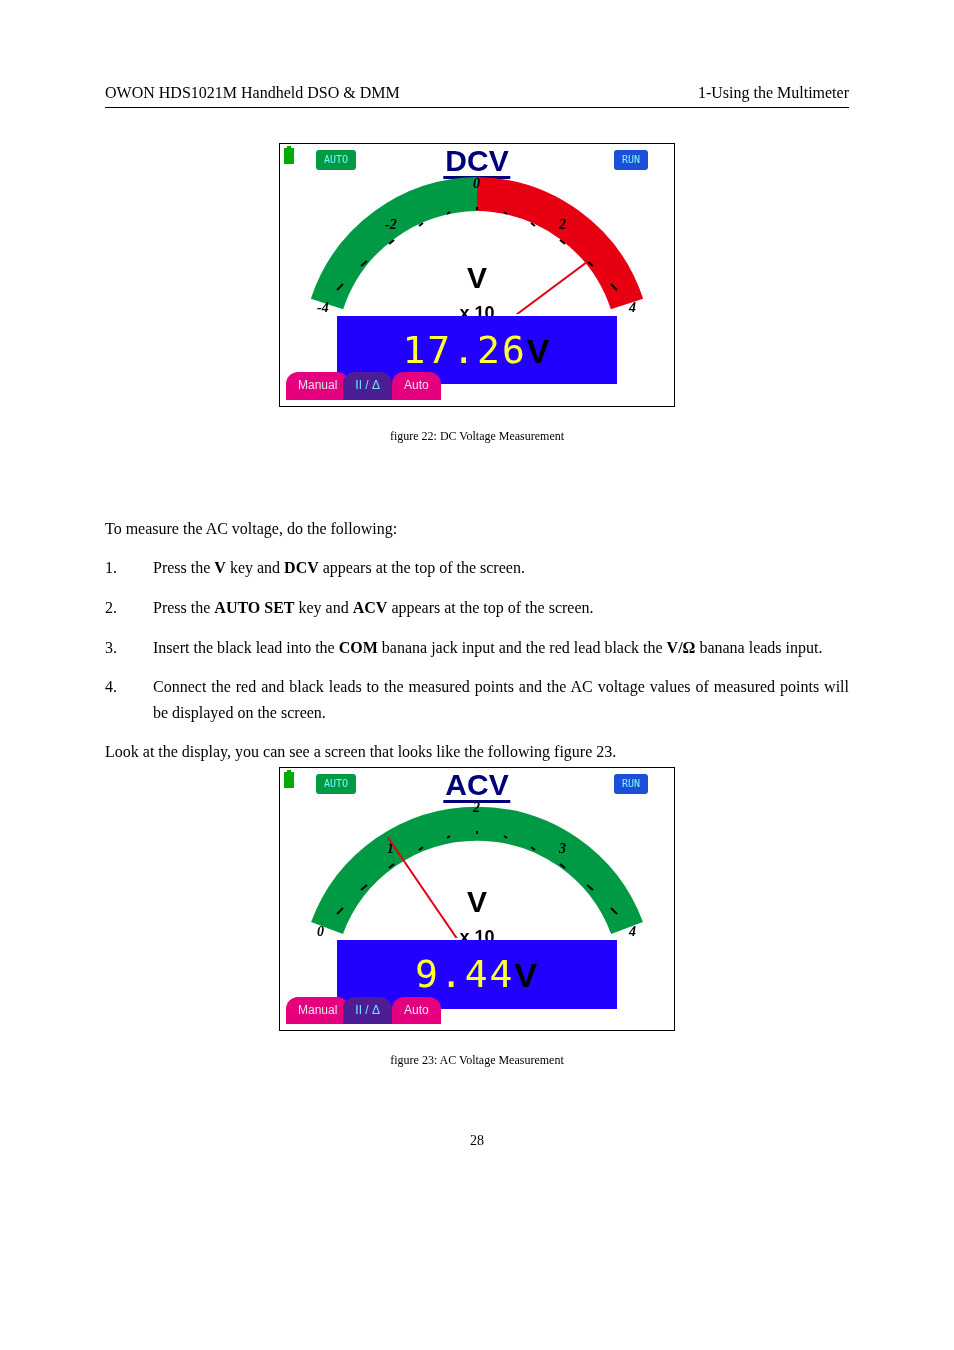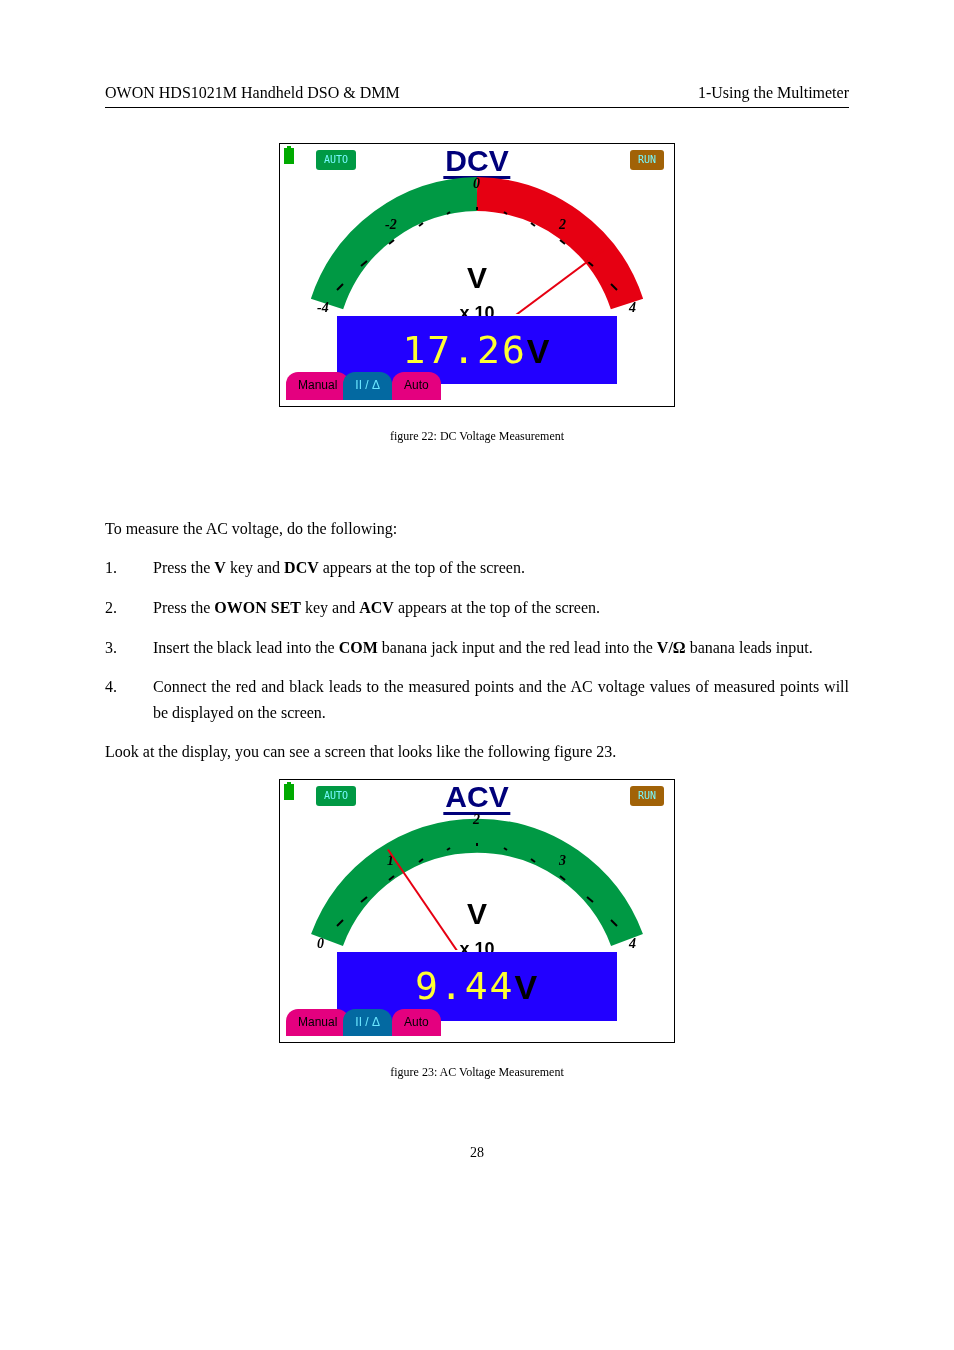--- a/index.html
+++ b/index.html
@@ -29,21 +29,21 @@
   .figure-wrap {
     text-align: center;
     margin: 0 auto;
   }
   .caption {
     text-align: center;
     margin: 20px 0 70px 0;
     font-size: 12px;
   }
   .body-text {
-    margin: 14px 0;
+    margin: 2px 0;
     text-align: left;
   }
   ol.steps {
     list-style: none;
     padding: 0;
     margin: 0;
   }
   ol.steps li {
     display: flex;
     margin: 14px 0;
@@ -86,22 +86,22 @@
     font-size: 10px;
     padding: 2px 8px;
     color: #77f9ff;
     border-radius: 3px;
   }
   .sim .tag.auto {
     left: 36px; top: 6px;
     background: #009944;
   }
   .sim .tag.run {
-    right: 10px; top: 6px;
-    background: #a16207;
+    right: 26px; top: 6px;
+    background: #1d4ed8;
   }
   .sim .mode-title {
     position: absolute;
     top: 2px;
     left: 50%;
     transform: translateX(-50%);
     font-family: Arial, sans-serif;
     font-size: 30px;
     font-weight: 900;
     color: #00007a;
@@ -161,24 +161,24 @@
   .sim .tab {
     font-family: Arial, sans-serif;
     font-size: 12px;
     color: #0a0a0a;
     padding: 4px 12px;
     border-radius: 12px 12px 0 0;
     position: relative;
   }
   .sim .tab.active {
     background: #e4007f;
-    color: #000000;
+    color: #e5e5e5;
   }
   .sim .tab.inactive {
-    background: #0369a1;
+    background: #4c1d95;
     color: #6be6ff;
     margin-left: -6px;
   }
   .sim svg.gauge {
     position: absolute;
     top: 30px;
     left: 50%;
     transform: translateX(-50%);
   }
   .pg-num {
@@ -247,27 +247,27 @@
   <ol class="steps">
     <li>
       <span class="num">1.</span>
       <span class="txt">
         <span>Press the </span><b>V</b><span> key and </span><b>DCV</b><span> appears at the top of the screen.</span>
       </span>
     </li>
     <li>
       <span class="num">2.</span>
       <span class="txt">
-        <span>Press the </span><b>OWON SET</b><span> key and </span><b>ACV</b><span> appears at the top of the screen.</span>
+        <span>Press the </span><b>AUTO SET</b><span> key and </span><b>ACV</b><span> appears at the top of the screen.</span>
       </span>
     </li>
     <li>
       <span class="num">3.</span>
       <span class="txt">
-        <span>Insert the black lead into the </span><b>COM</b><span> banana jack input and the red lead into the </span><b>V/Ω</b><span>  banana leads input.</span>
+        <span>Insert the black lead into the </span><b>COM</b><span> banana jack input and the red lead black the </span><b>V/Ω</b><span>  banana leads input.</span>
       </span>
     </li>
     <li>
       <span class="num">4.</span>
       <span class="txt" style="text-align:justify;">
         <span>Connect the red and black leads to the measured points and the AC voltage values of measured points will be displayed on the screen.</span>
       </span>
     </li>
   </ol>
 

